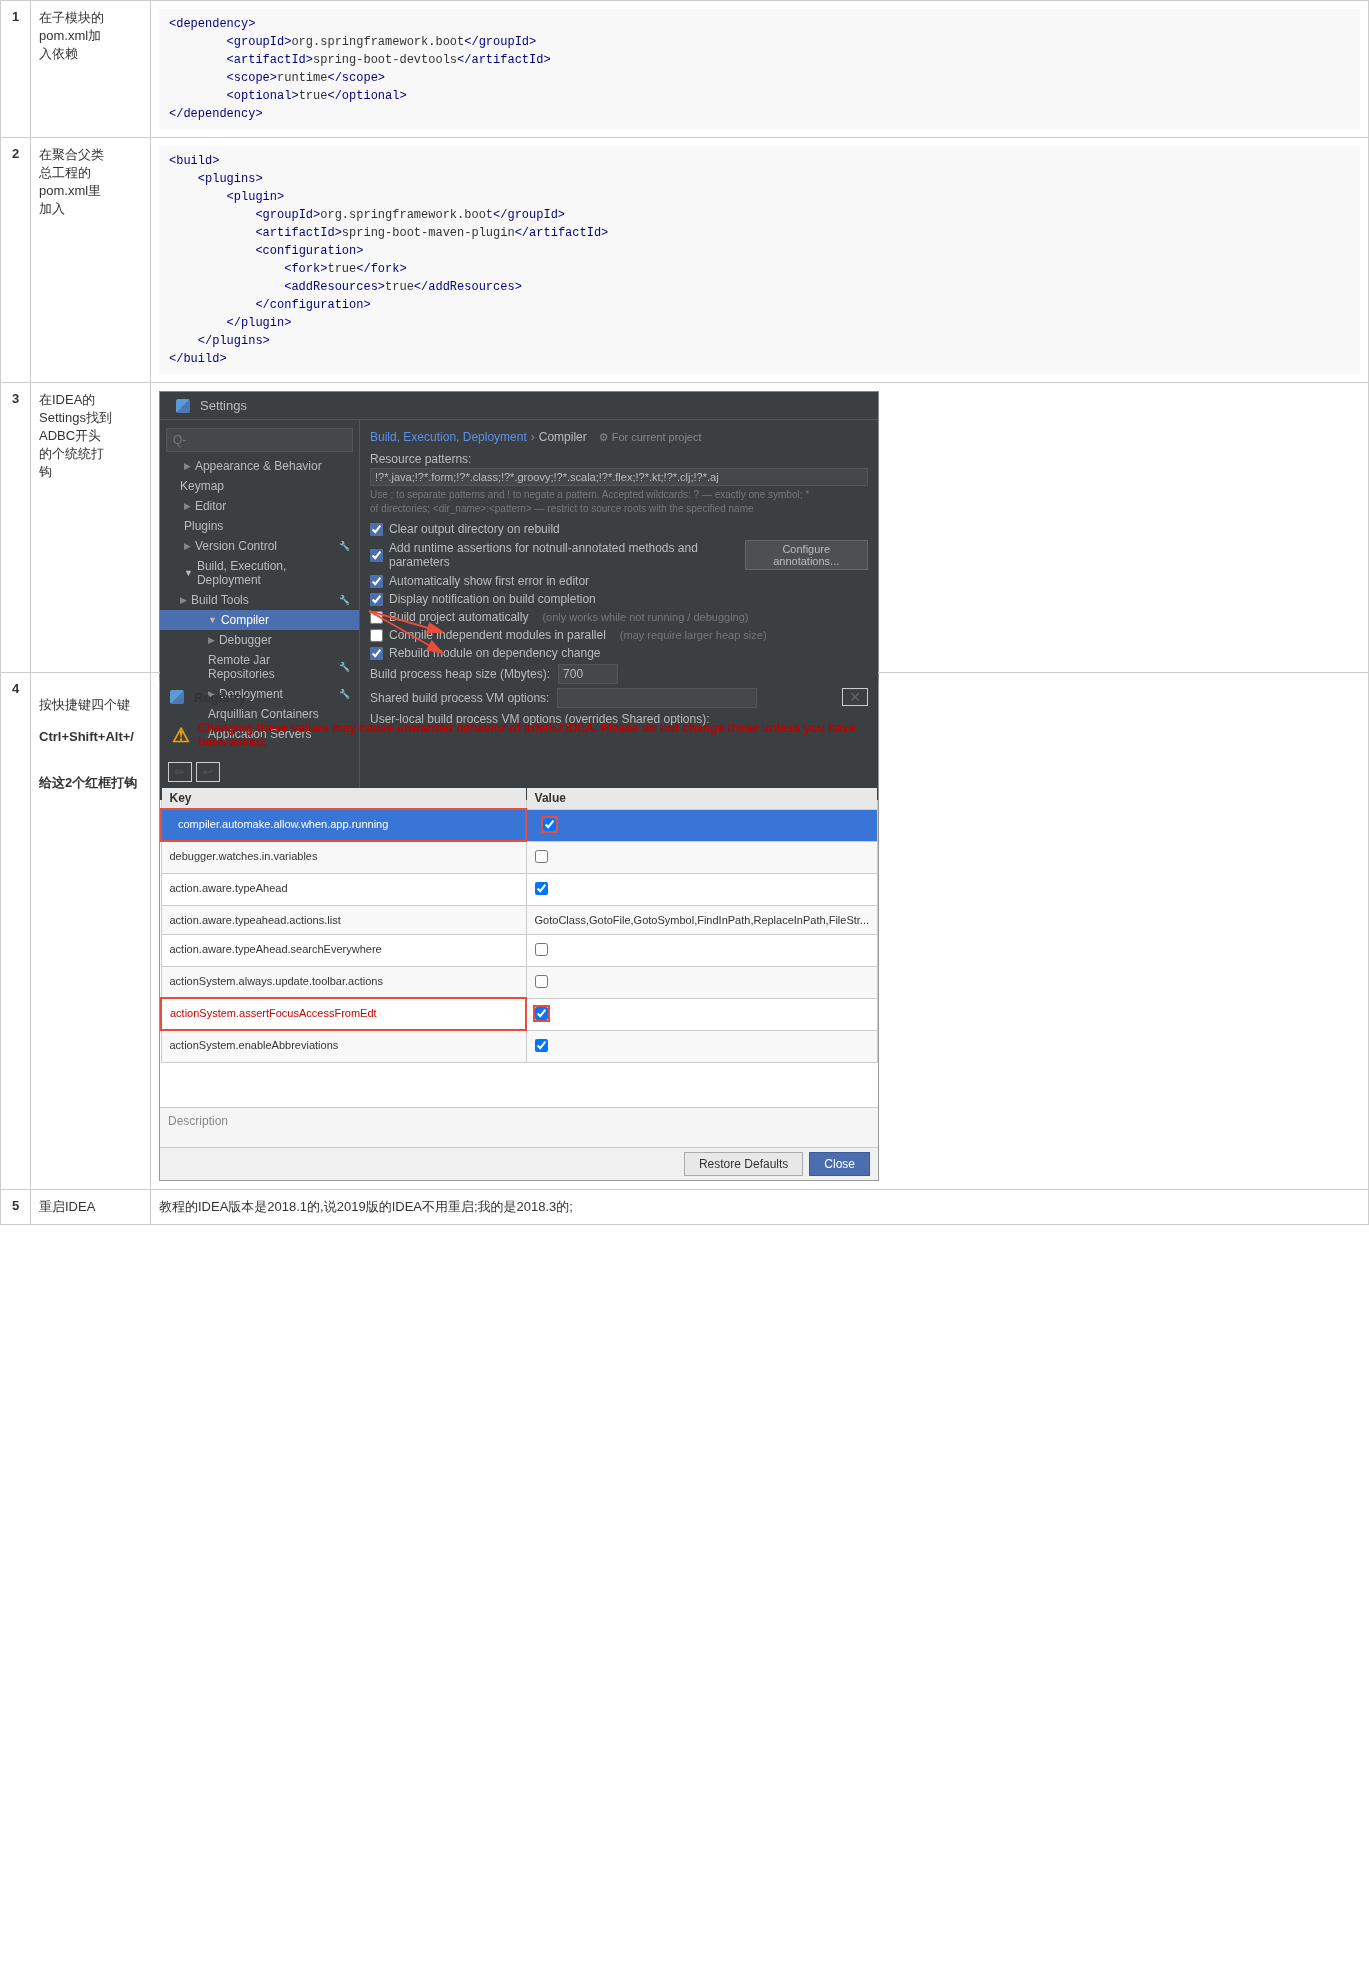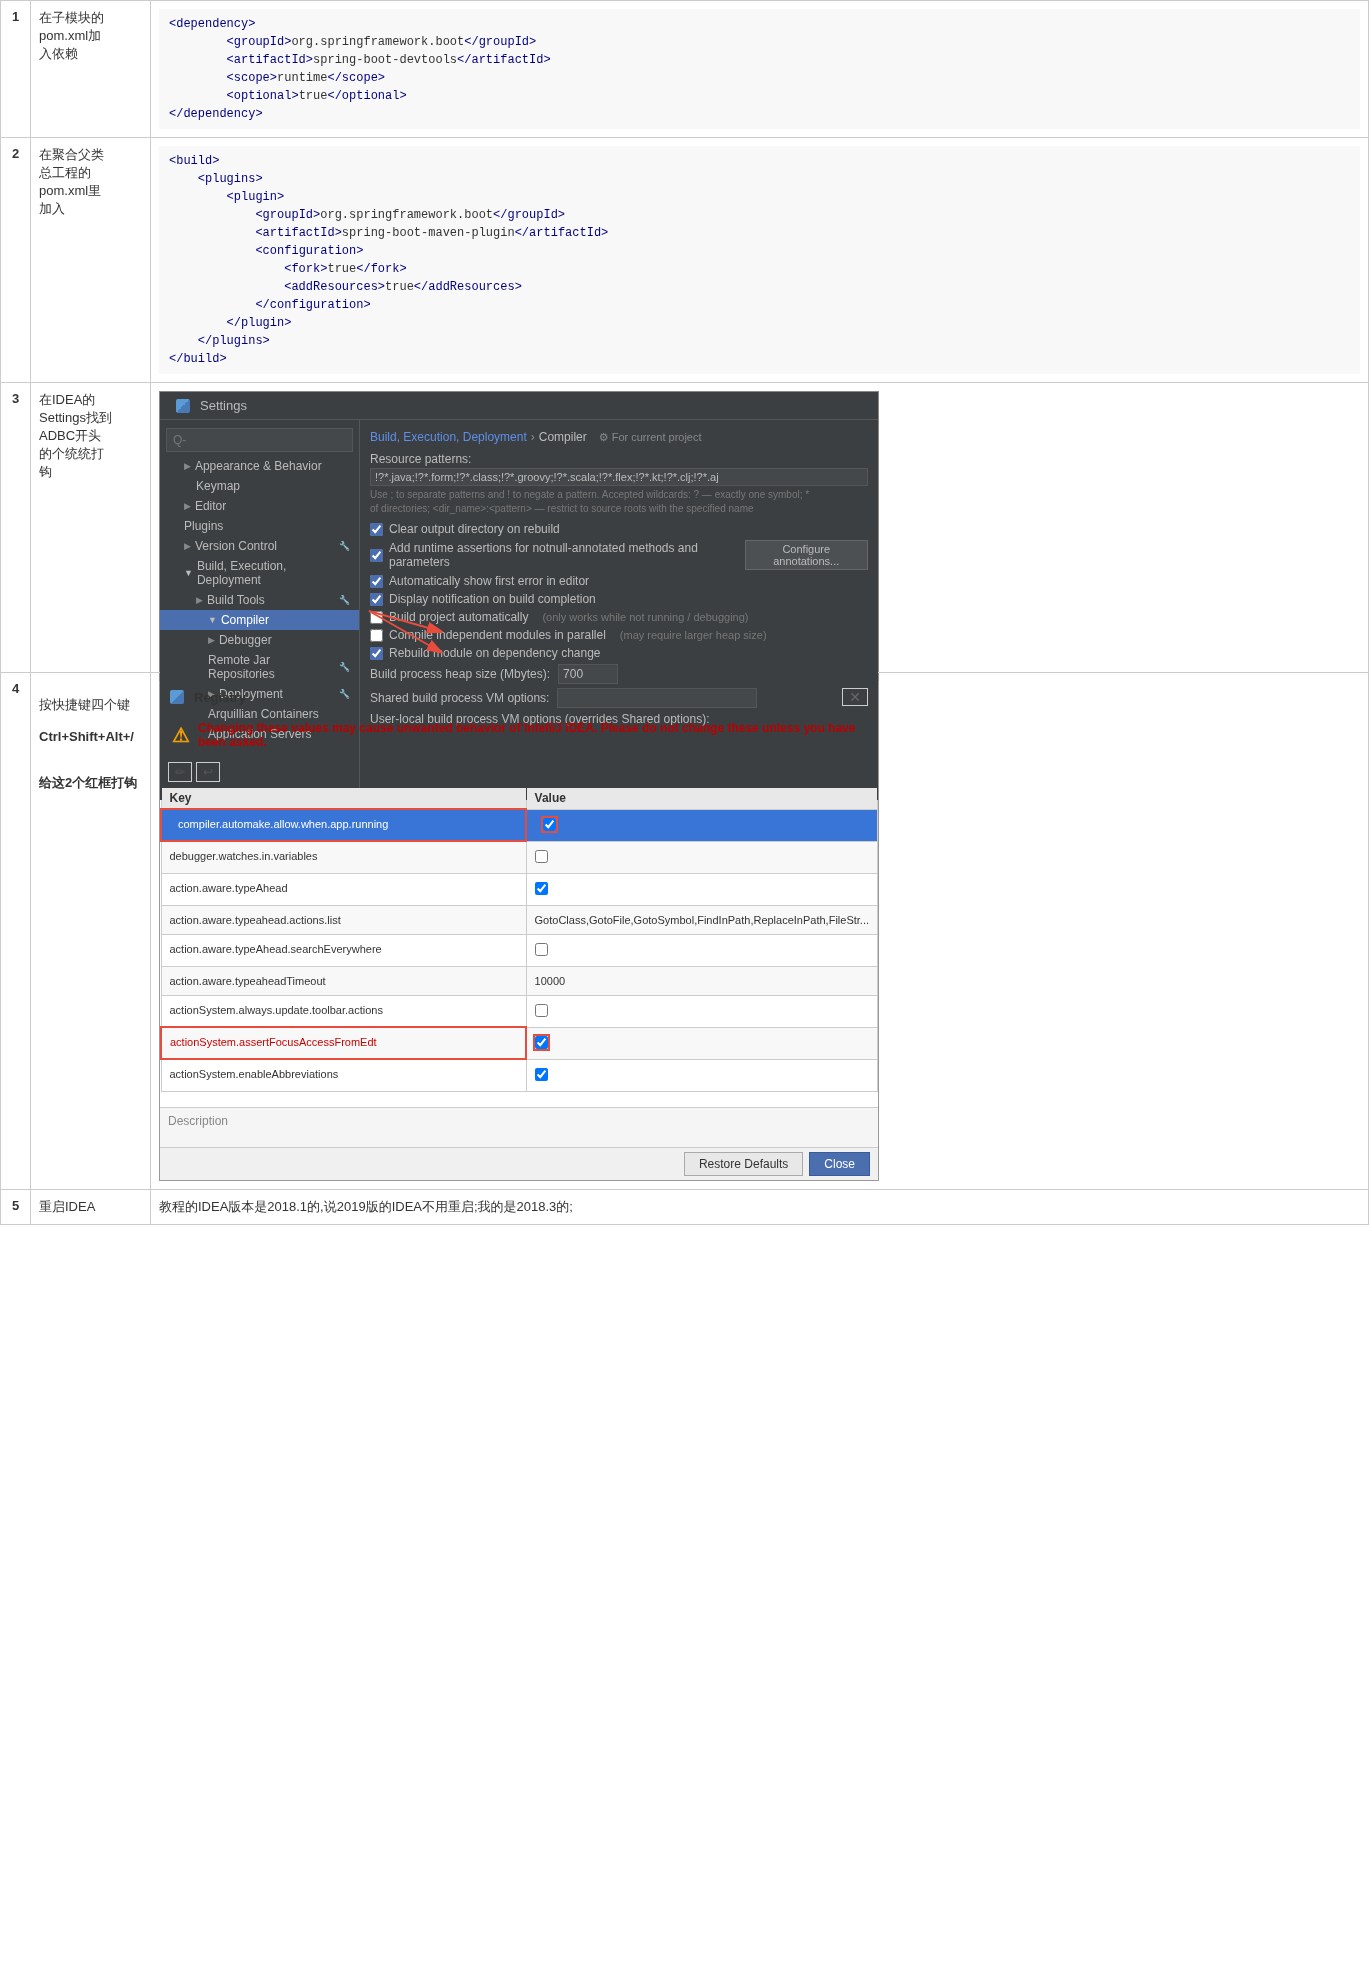--- a/index.html
+++ b/index.html
@@ -108,21 +108,21 @@
       align-items: center;
       gap: 4px;
     }
 
     .sidebar-item.selected {
       background: #4b6eaf;
       color: #fff;
     }
 
     .sidebar-item.indent1 { padding-left: 24px; }
-    .sidebar-item.indent2 { padding-left: 36px; }
+    .sidebar-item.indent2 { padding-left: 20px; }
     .sidebar-item.indent3 { padding-left: 48px; }
 
     .arrow { font-size: 9px; color: #888; }
     .arrow-open { font-size: 9px; color: #bbb; }
 
     .icon-badge {
       font-size: 9px;
       color: #888;
       margin-left: auto;
     }
@@ -639,24 +639,20 @@
                   </tr>
                   <tr>
                     <td>action.aware.typeahead.actions.list</td>
                     <td style="font-size: 11px;">GotoClass,GotoFile,GotoSymbol,FindInPath,ReplaceInPath,FileStr...</td>
                   </tr>
                   <tr>
                     <td>action.aware.typeAhead.searchEverywhere</td>
                     <td><input type="checkbox" style=""></td>
                   </tr>
                   <tr>
-                    <td>action.aware.typeaheadTimeout</td>
-                    <td style="font-size: 11px;">10000</td>
-                  </tr>
-                  <tr>
                     <td>actionSystem.always.update.toolbar.actions</td>
                     <td><input type="checkbox" style=""></td>
                   </tr>
                   <tr>
                     <td style="border: 2px solid rgb(231, 76, 60); color: rgb(204, 0, 0);">actionSystem.assertFocusAccessFromEdt</td>
                     <td><input type="checkbox" checked="" style="outline: rgb(231, 76, 60) solid 2px;"></td>
                   </tr>
                   <tr>
                     <td>actionSystem.enableAbbreviations</td>
                     <td><input type="checkbox" checked="" style=""></td>

